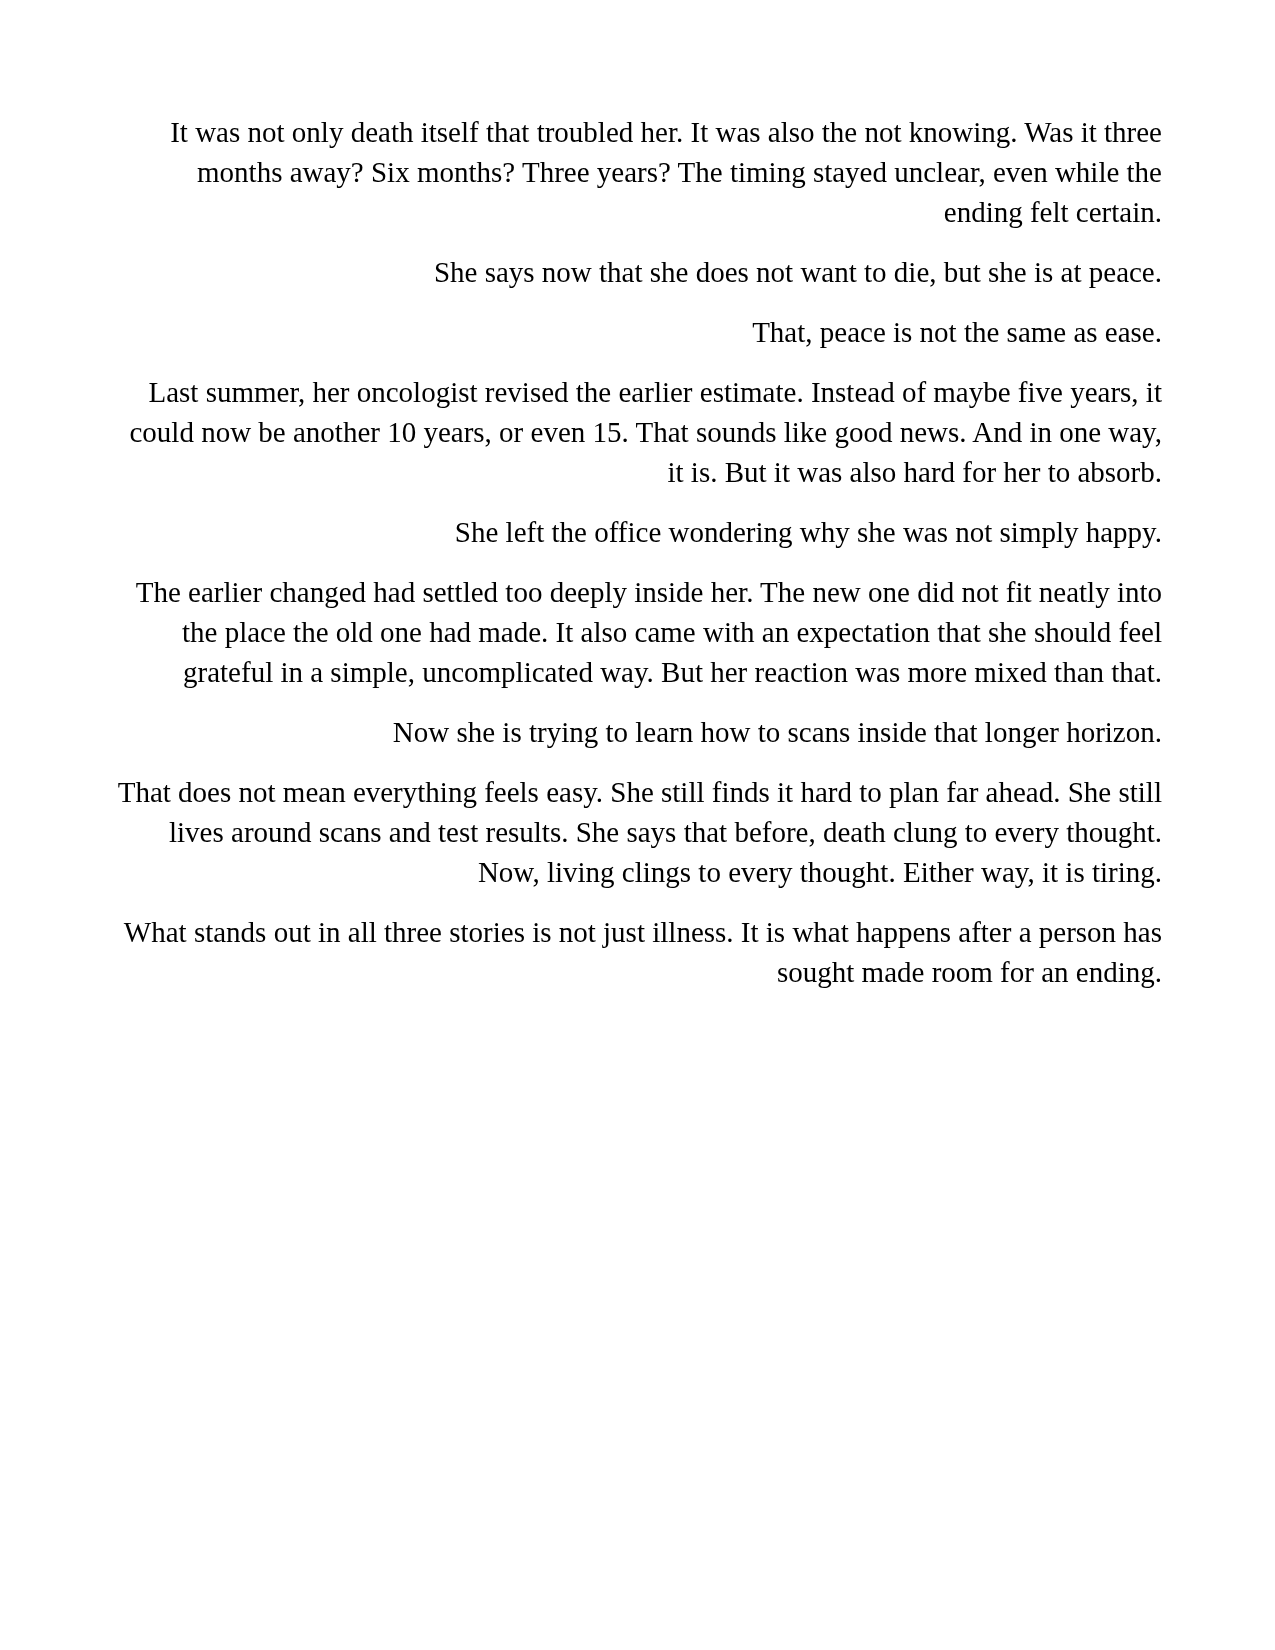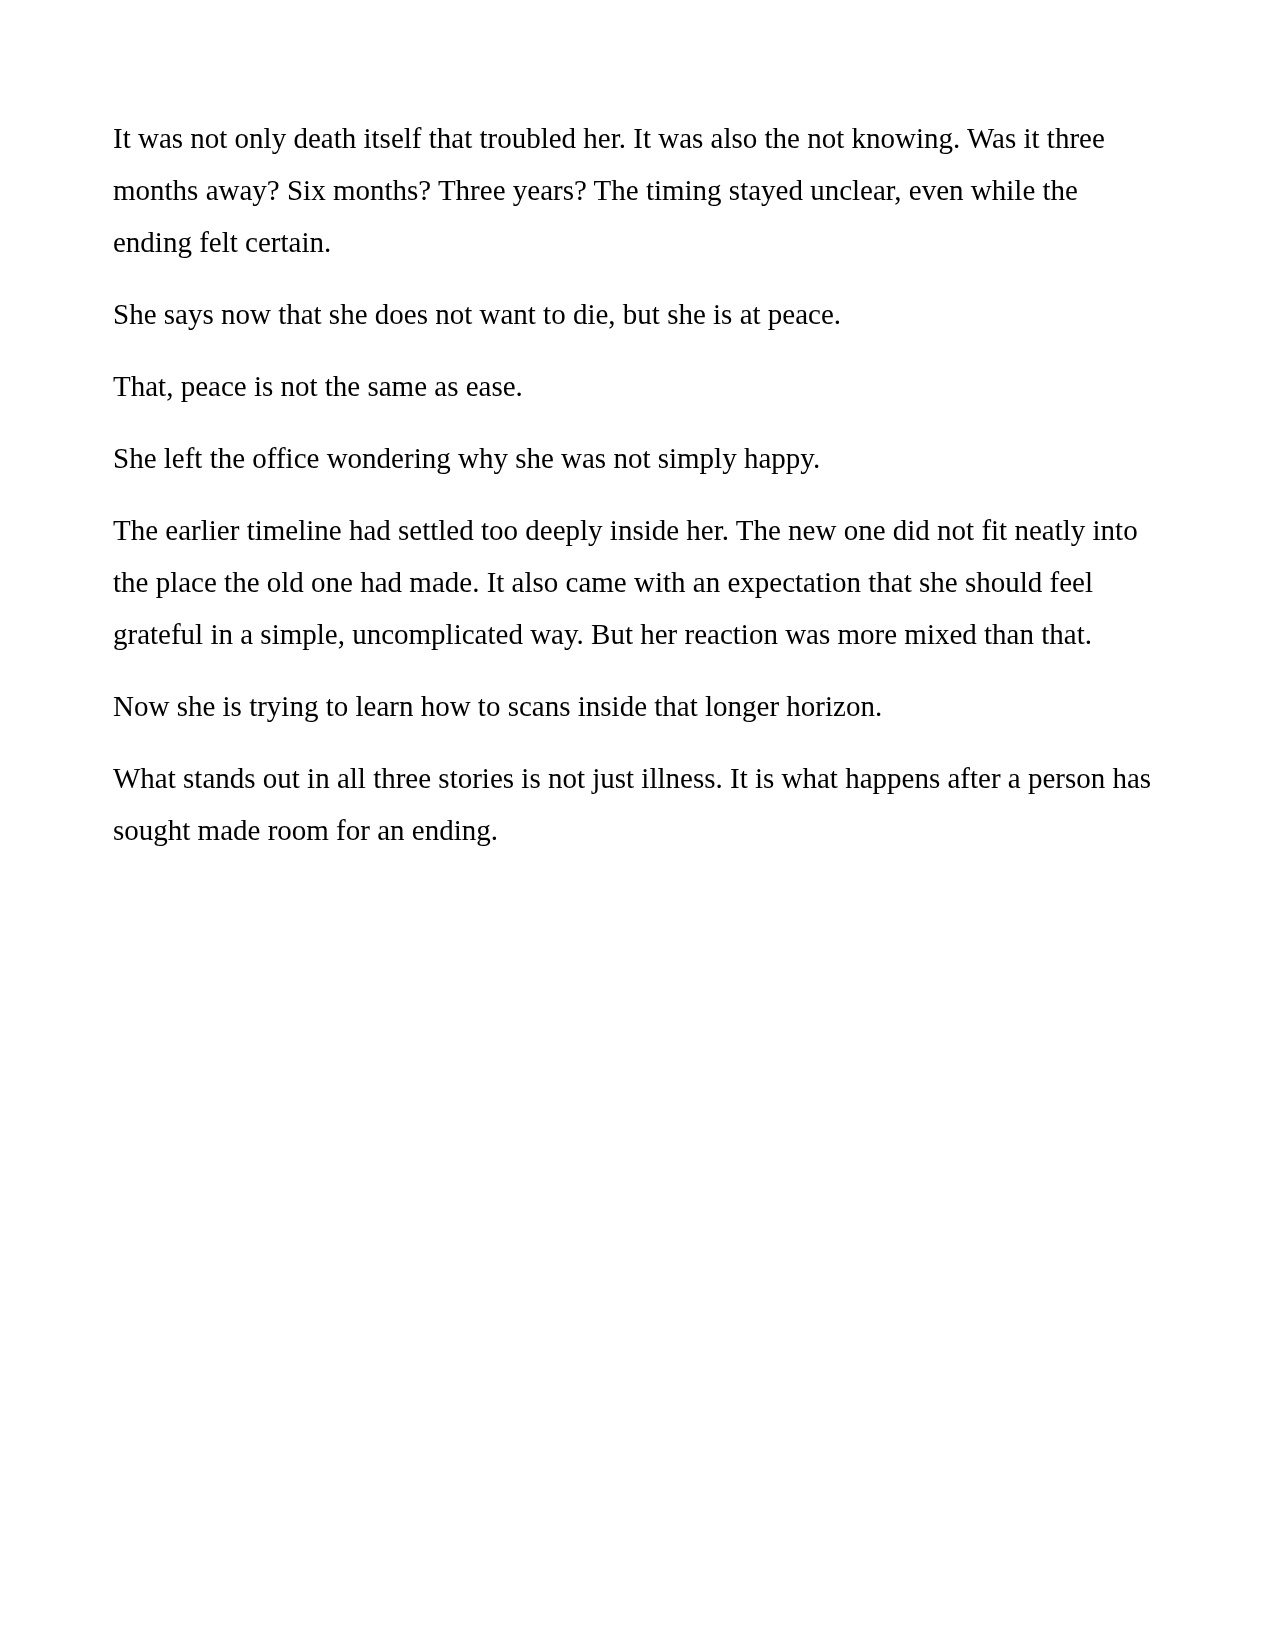--- a/index.html
+++ b/index.html
@@ -13,35 +13,37 @@
     height: 1650px;
     margin: 0 auto;
     background: #ffffff;
     box-sizing: border-box;
     padding: 112px 113px 0 113px;
     overflow: hidden;
   }
   .doc-text {
     font-family: "Liberation Serif", "DejaVu Serif", serif;
     font-size: 29px;
-    line-height: 52px;
+    line-height: 40px;
     color: #000000;
-    text-align: left;
+    text-align: right;
   }
   .doc-text p {
     margin: 0 0 20px 0;
     padding: 0;
   }
 </style>
 </head>
 <body>
 
 <div class="page">
   <div class="doc-text">
     <p>It was not only death itself that troubled her. It was also the not knowing. Was it three months away? Six months? Three years? The timing stayed unclear, even while the ending felt certain.</p>
     <p>She says now that she does not want to die, but she is at peace.</p>
     <p>That, peace is not the same as ease.</p>
+    <p>Last summer, her oncologist revised the earlier estimate. Instead of maybe five years, it could now be another 10 years, or even 15. That sounds like good news. And in one way, it is. But it was also hard for her to absorb.</p>
     <p>She left the office wondering why she was not simply happy.</p>
-    <p>The earlier timeline had settled too deeply inside her. The new one did not fit neatly into the place the old one had made. It also came with an expectation that she should feel grateful in a simple, uncomplicated way. But her reaction was more mixed than that.</p>
+    <p>The earlier changed had settled too deeply inside her. The new one did not fit neatly into the place the old one had made. It also came with an expectation that she should feel grateful in a simple, uncomplicated way. But her reaction was more mixed than that.</p>
     <p>Now she is trying to learn how to scans inside that longer horizon.</p>
+    <p>That does not mean everything feels easy. She still finds it hard to plan far ahead. She still lives around scans and test results. She says that before, death clung to every thought. Now, living clings to every thought. Either way, it is tiring.</p>
     <p>What stands out in all three stories is not just illness. It is what happens after a person has sought made room for an ending.</p>
   </div>
 </div>
 
 </body></html>

